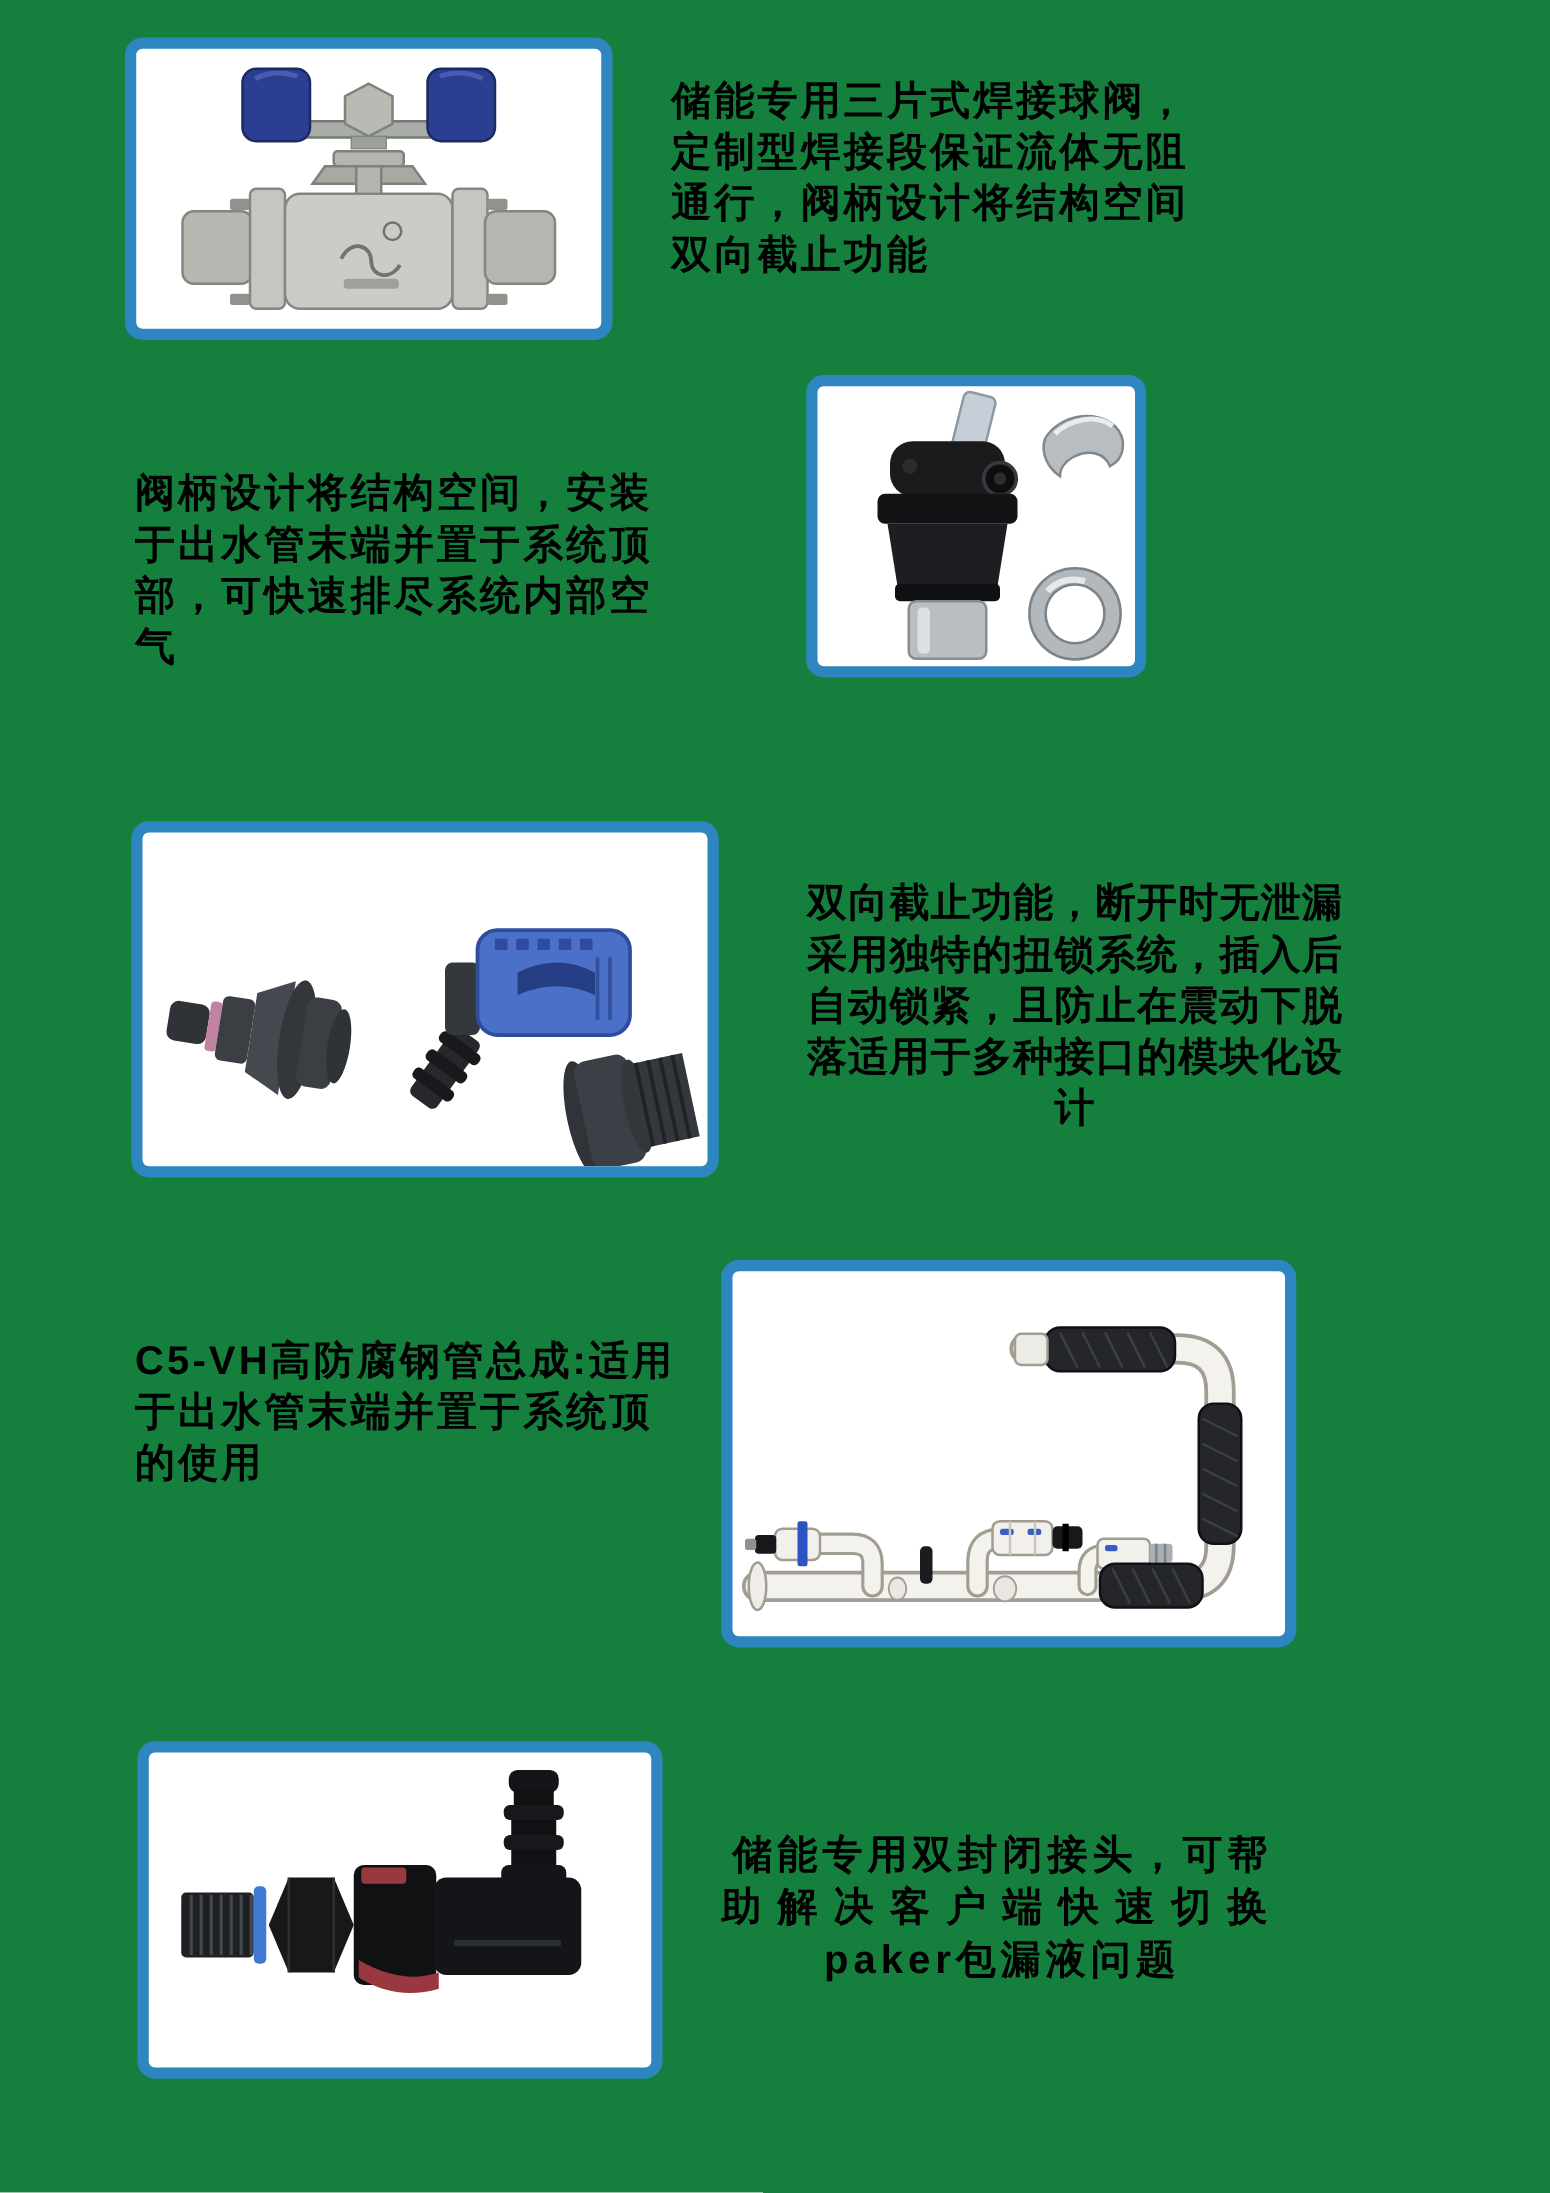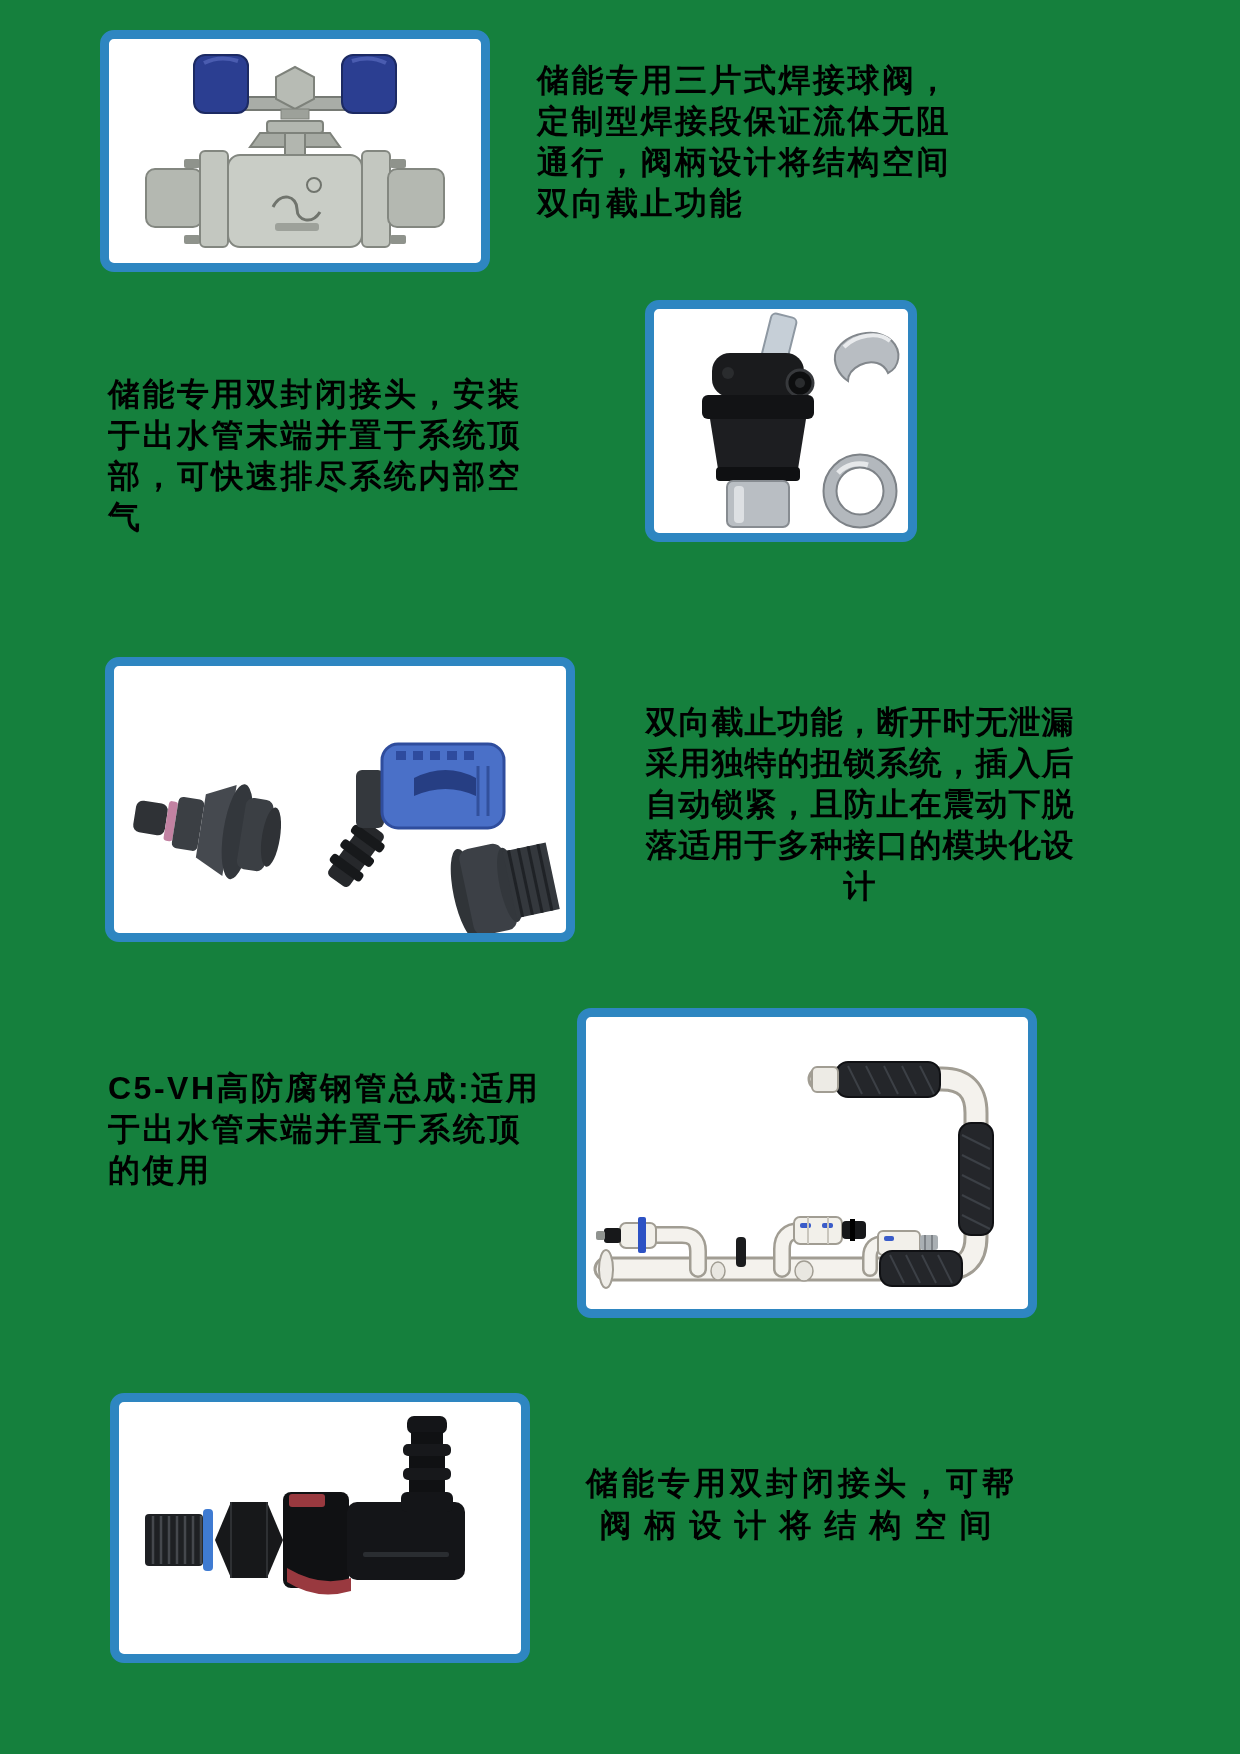--- a/index.html
+++ b/index.html
@@ -65,21 +65,21 @@
     <div class="desc" style="left:537px; top:60px; width:470px;">
       <div class="line">储能专用三片式焊接球阀，</div>
       <div class="line">定制型焊接段保证流体无阻</div>
       <div class="line">通行，阀柄设计将结构空间</div>
       <div class="line">双向截止功能</div>
     </div>
   </section>
 
   <section>
     <div class="desc" style="left:108px; top:374px; width:440px;">
-      <div class="line">储能专用双封闭接头，安装</div>
+      <div class="line">阀柄设计将结构空间，安装</div>
       <div class="line">于出水管末端并置于系统顶</div>
       <div class="line">部，可快速排尽系统内部空</div>
       <div class="line">气</div>
     </div>
     <div class="imgbox" style="left:645px; top:300px; width:272px; height:242px;">
       <svg width="254" height="224" viewBox="0 0 254 224">
         <g>
           <rect x="112" y="6" width="26" height="48" rx="5" transform="rotate(14 125 30)" fill="#c6cfd7" stroke="#8e98a2" stroke-width="2"></rect>
           <rect x="58" y="44" width="92" height="44" rx="18" fill="#1a1b1d"></rect>
           <circle cx="146" cy="74" r="13" fill="#0d0e0f" stroke="#37393c" stroke-width="3"></circle>
@@ -245,17 +245,18 @@
           <rect x="284" y="42" width="48" height="12" rx="5" fill="#17181b"></rect>
           <rect x="290" y="54" width="36" height="12" fill="#101113"></rect>
           <rect x="284" y="66" width="48" height="12" rx="5" fill="#17181b"></rect>
           <rect x="290" y="78" width="36" height="12" fill="#101113"></rect>
           <rect x="282" y="90" width="52" height="20" rx="6" fill="#141518"></rect>
         </g>
       </svg>
     </div>
     <div class="desc wide" style="left:577px; top:1462px; width:450px;">
       <div class="line">储能专用双封闭接头，可帮</div>
-      <div class="line spread">阀柄设计将结构空间</div>
+      <div class="line spread">助解决客户端快速切换</div>
+      <div class="line">paker包漏液问题</div>
     </div>
   </section>
 
 </div>
 
 </body></html>

